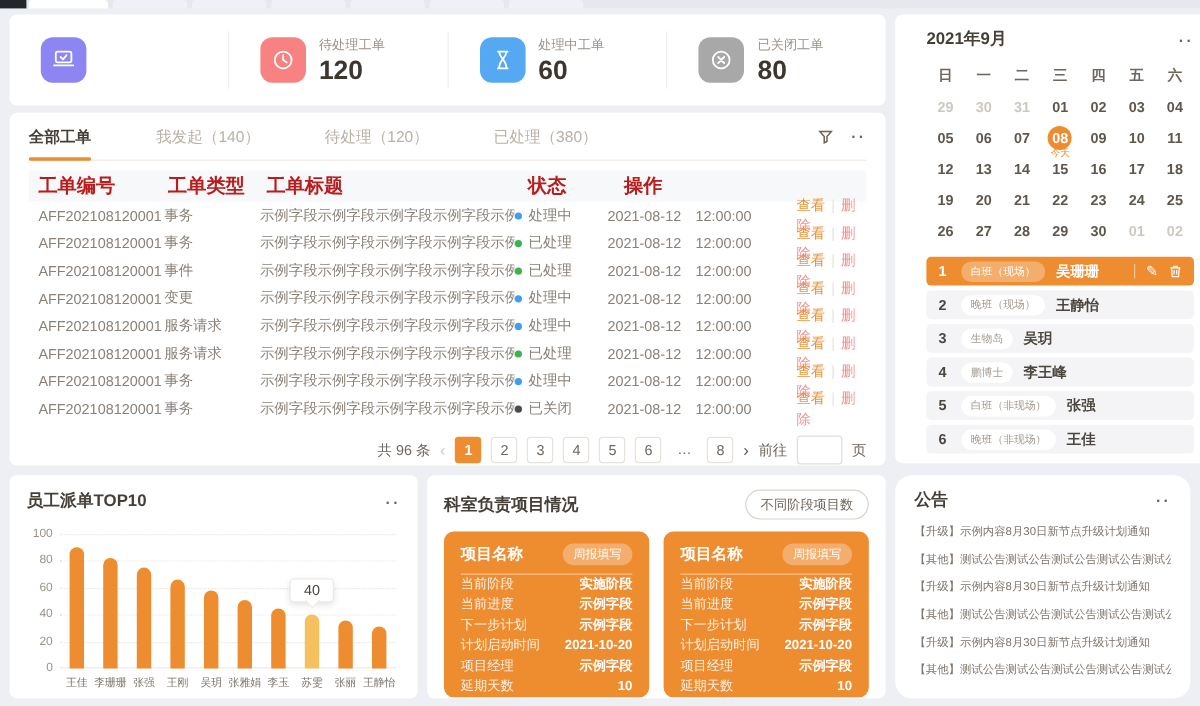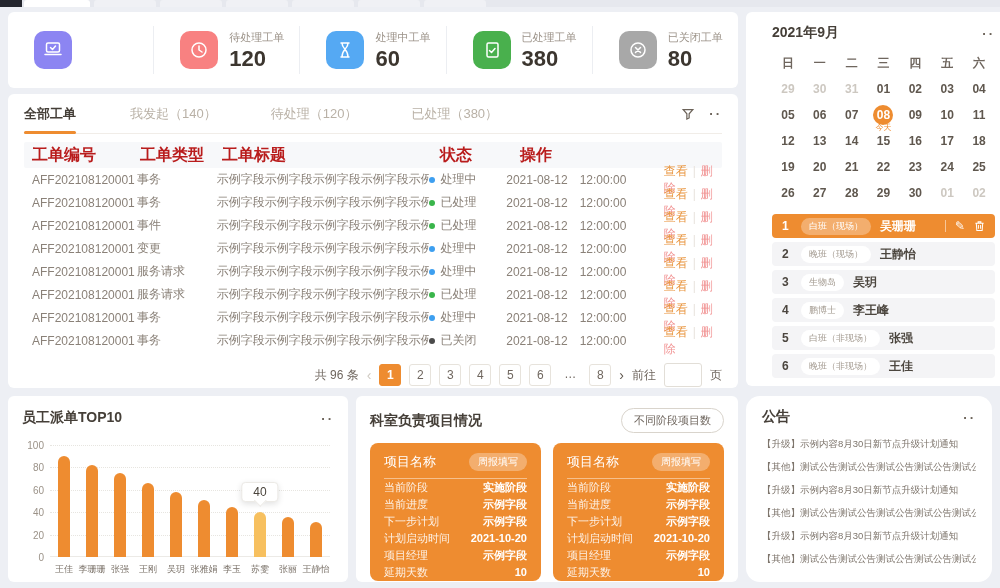--- a/index.html
+++ b/index.html
@@ -61,21 +61,21 @@
   .xlab { flex:1; text-align:center; font-size:9px; color:#7a7168; white-space:nowrap; }
   .tooltip { position:absolute; background:#fff; border:1px solid #eceae6; box-shadow:0 2px 6px rgba(0,0,0,.12); border-radius:4px; padding:2px 11px; font-size:12px; color:#4a443c; transform:translateX(-50%); }
   .tooltip::after { content:""; position:absolute; left:50%; bottom:-4px; width:8px; height:8px; background:#fff; border-right:1px solid #eceae6; border-bottom:1px solid #eceae6; transform:translateX(-50%) rotate(45deg); }
 
   
   #proj-panel { left:356px; top:396px; width:382px; height:186px; padding:12px 14px; }
   .proj-btn { font-size:11px; color:#6f665e; border:1px solid #d9d4cc; border-radius:13px; padding:4px 12px; background:#fff; cursor:pointer; white-space:nowrap; }
   .cards { display:flex; gap:12px; margin-top:10px; }
   .pcard { flex:1; background:#ee8c30; border-radius:8px; padding:10px 14px 8px; color:#fff; height:138px; }
   .pcard-head { display:flex; align-items:center; justify-content:space-between; border-bottom:1px solid rgba(255,255,255,.45); padding-bottom:7px; }
-  .pcard-name { font-size:13px; font-weight:normal; }
+  .pcard-name { font-size:13px; font-weight:bold; }
   .pcard-badge { font-size:10px; background:rgba(255,255,255,.3); border-radius:9px; padding:2px 9px; }
   .pcard-row { display:flex; justify-content:space-between; font-size:11px; line-height:17px; }
   .pcard-row .k { color:rgba(255,255,255,.88); }
   .pcard-row .v { font-weight:bold; }
 
   
   #cal-panel { left:746px; top:12px; width:275px; height:374px; padding:12px 26px; }
   .cal-grid { display:grid; grid-template-columns:repeat(7,1fr); text-align:center; margin-top:8px; }
   .cal-wd { font-size:12px; color:#6f665e; font-weight:bold; height:26px; line-height:26px; }
   .cal-day { font-size:12px; color:#5f574e; font-weight:bold; height:26px; line-height:26px; position:relative; cursor:pointer; }
@@ -136,32 +136,20 @@
     </div>
     <div class="stat">
       <span class="stat-ico" style="background:#55a9f3">
        <svg width="22" height="22" viewBox="0 0 22 22" fill="none" stroke="#fff" stroke-width="1.5" stroke-linecap="round" stroke-linejoin="round">
           <path d="M7 4h8M7 18h8M8 4c0 6 6 6 6 14M14 4c0 6-6 6-6 14"></path>
         </svg>
      </span>
      <span>
        <div class="stat-label">处理中工单</div>
        <div class="stat-value">60</div>
-     </span>
-    </div>
-    <div class="stat">
-      <span class="stat-ico" style="background:#49b04d">
-       <svg width="22" height="22" viewBox="0 0 22 22" fill="none" stroke="#fff" stroke-width="1.5" stroke-linecap="round" stroke-linejoin="round">
-          <rect x="6" y="4" width="11" height="14" rx="1.5"></rect>
-          <path d="M8.5 11.5l2 2 3.5-4"></path>
-        </svg>
-     </span>
-     <span>
-       <div class="stat-label">已处理工单</div>
-       <div class="stat-value">380</div>
      </span>
     </div>
     <div class="stat">
       <span class="stat-ico" style="background:#a8a8a8">
        <svg width="22" height="22" viewBox="0 0 22 22" fill="none" stroke="#fff" stroke-width="1.5" stroke-linecap="round" stroke-linejoin="round">
           <circle cx="11" cy="11" r="7"></circle>
           <path d="M8.5 8.5l5 5M13.5 8.5l-5 5"></path>
         </svg>
      </span>
      <span>

